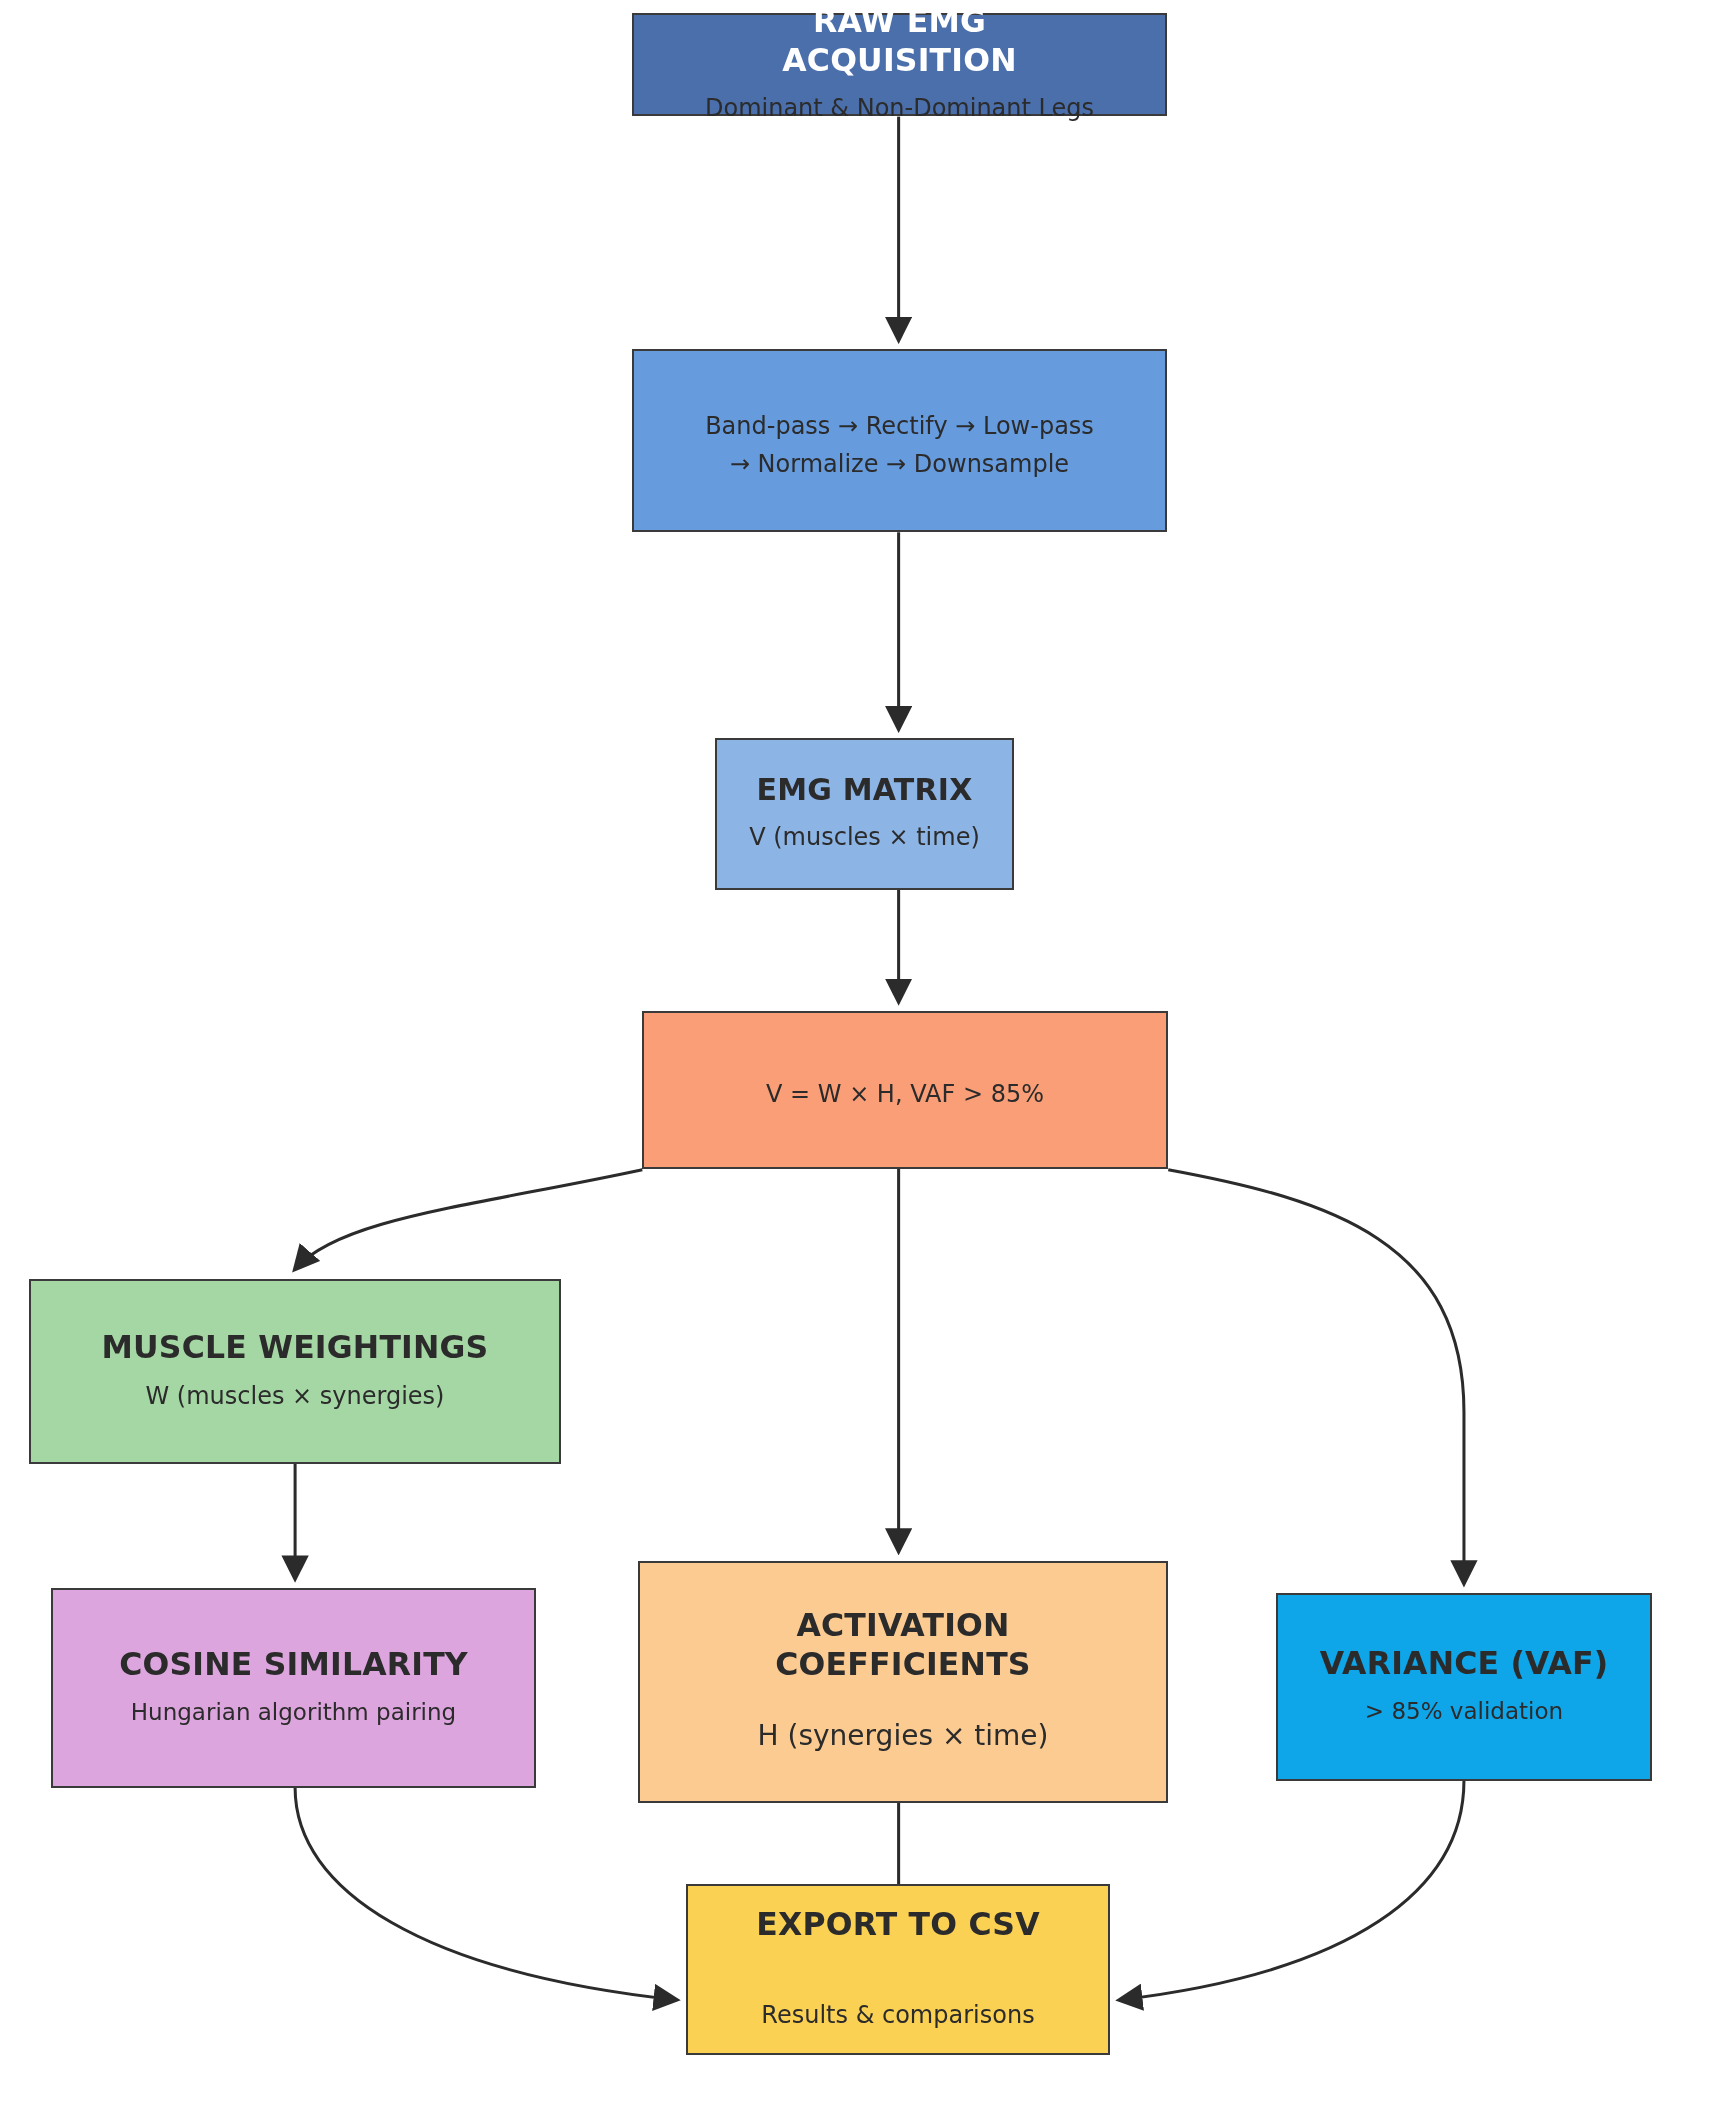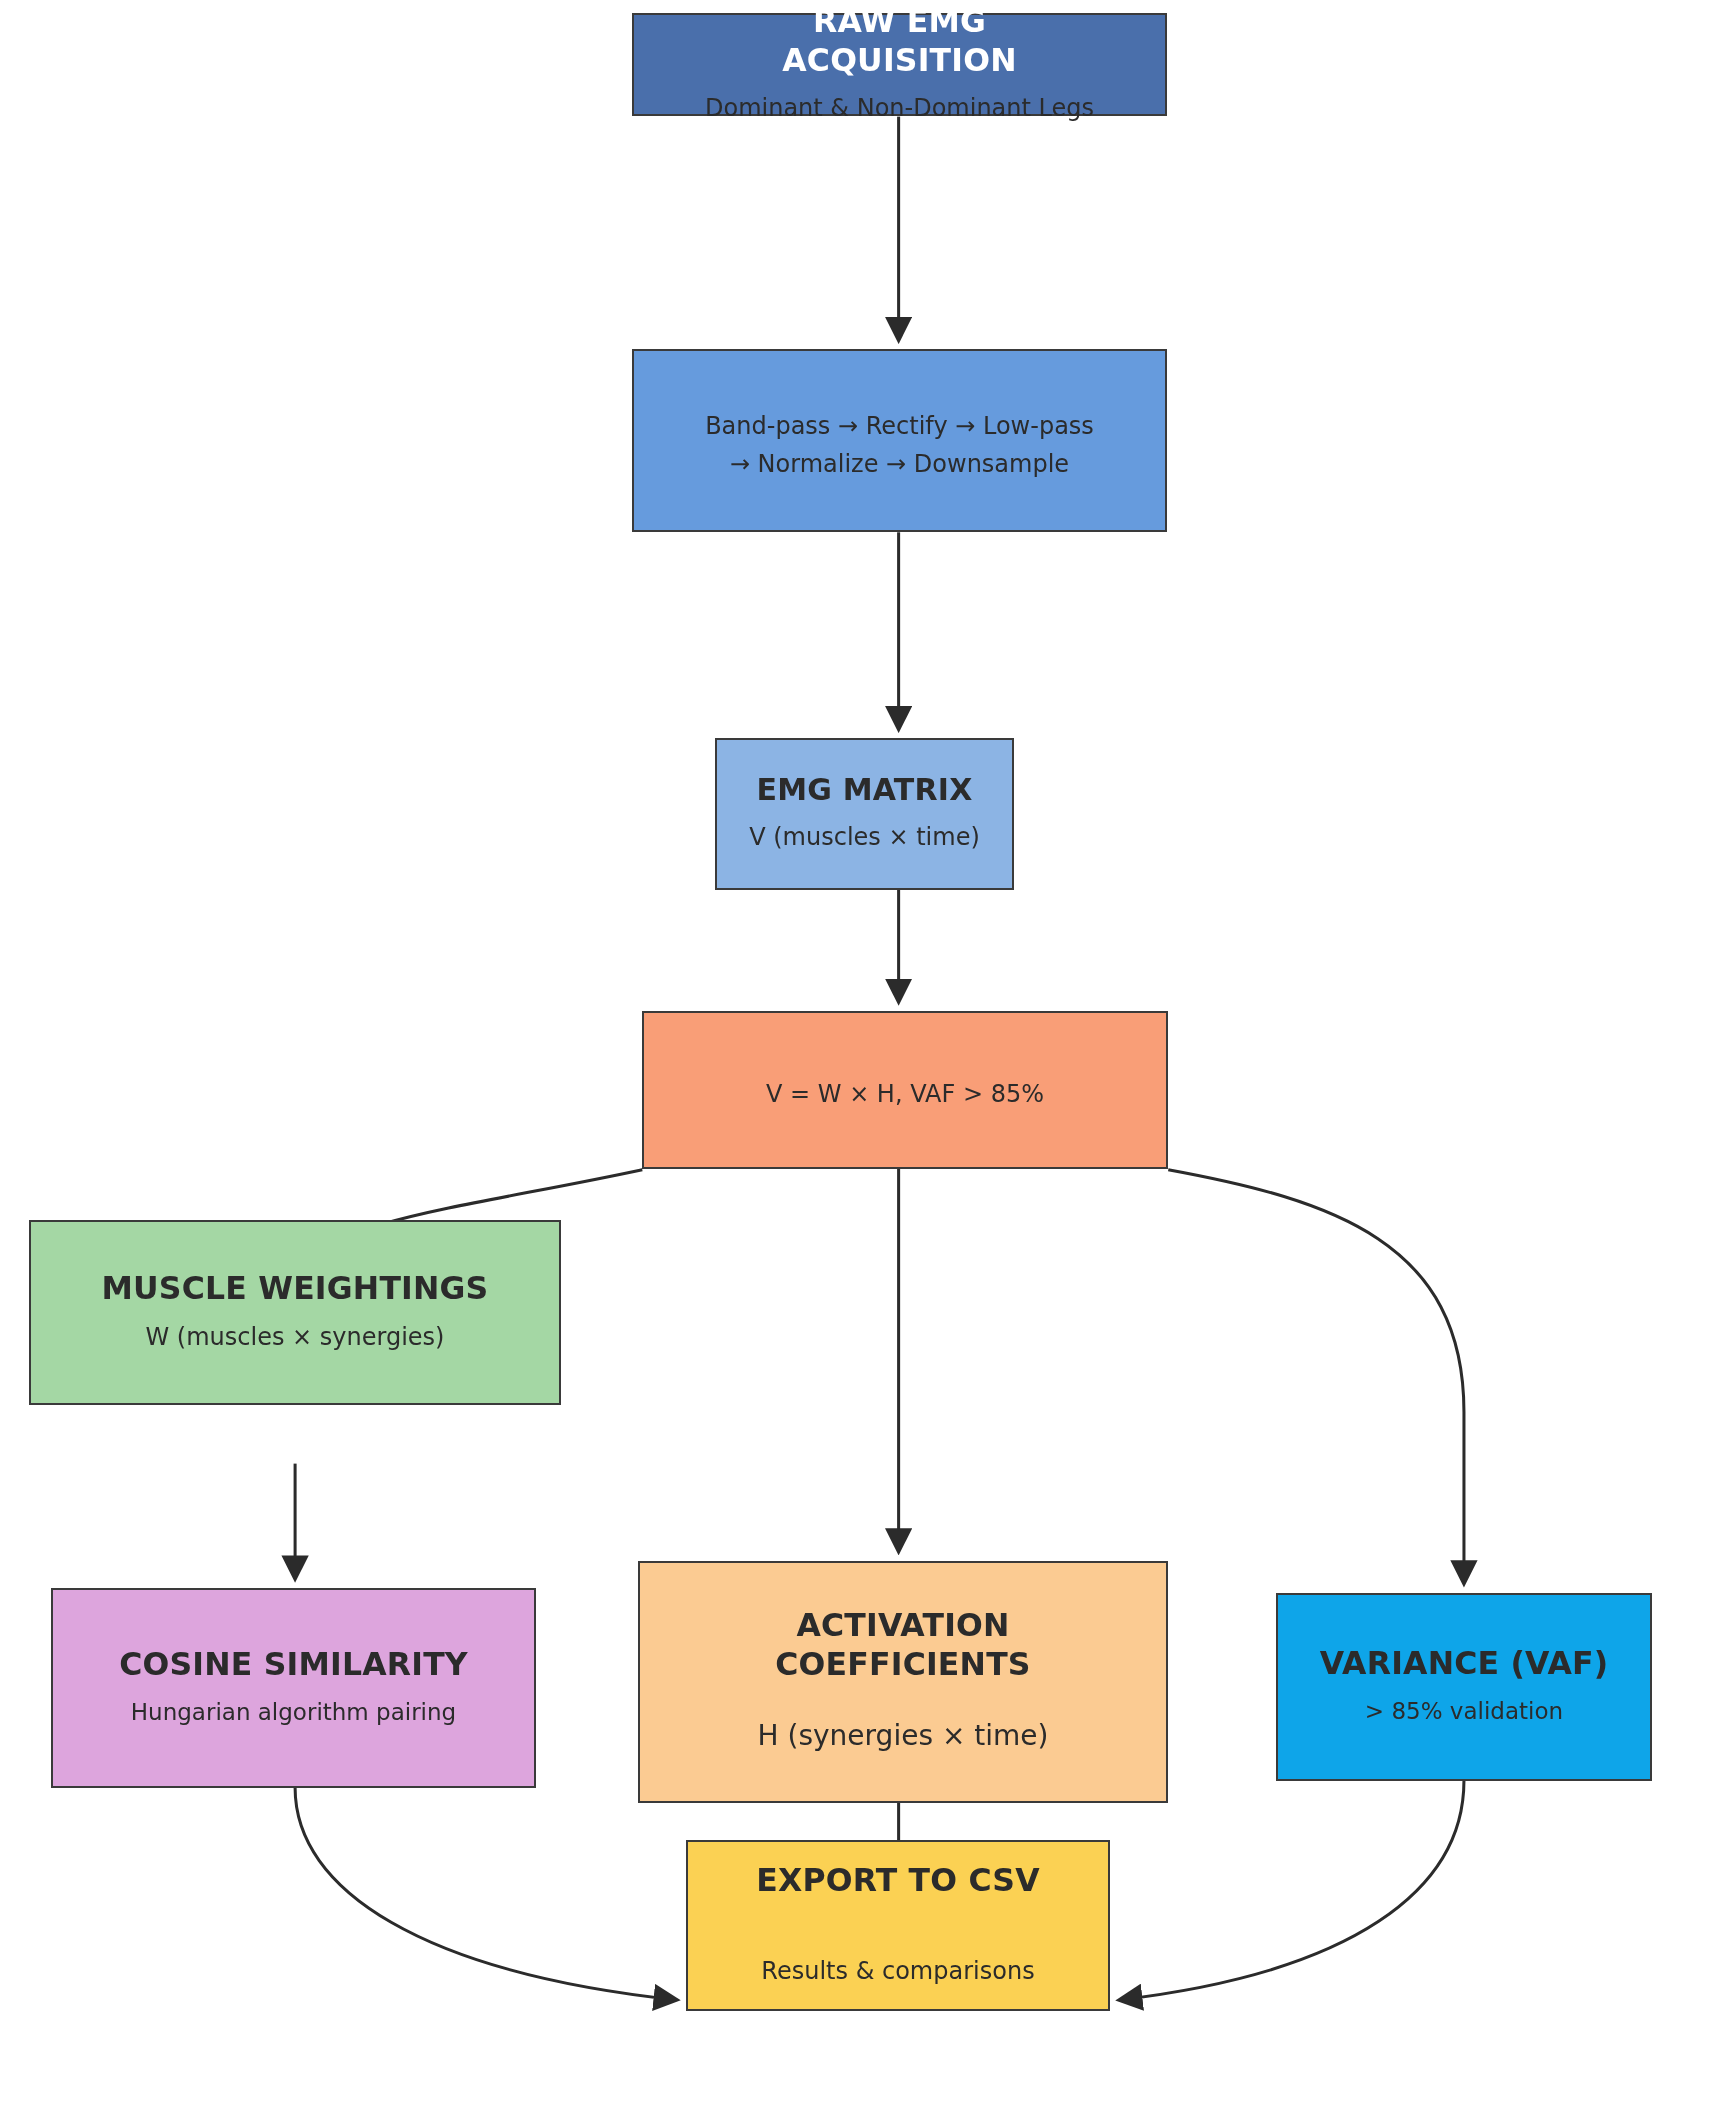--- a/index.html
+++ b/index.html
@@ -60,37 +60,37 @@
   #n-pre .subtitle { color:#2b2b2b; font-size: 24px; margin-top: 9.7px; line-height:1.6; max-width: 400px; }
 
   #n-mat       { left: 715px; top: 738px; width: 299px;  height: 152px; background:#8cb4e4; }
   #n-mat .title    { color:#2b2b2b; font-size: 30px; }
   #n-mat .subtitle { color:#2b2b2b; font-size: 24px; margin-top: 9.7px; }
 
   #n-nmf       { left: 642px; top: 1011px; width: 526px;  height: 158px; background:#f99e77; }
   #n-nmf .title    { color:#2b2b2b; font-size: 31.5px; }
   #n-nmf .subtitle { color:#2b2b2b; font-size: 24px; margin-top: 8.5px; }
 
-  #n-weights   { left: 29px;   top: 1220px; width: 532px;  height: 185px; background:#a4d7a4; }
+  #n-weights   { left: 29px;   top: 1279px; width: 532px;  height: 185px; background:#a4d7a4; }
   #n-weights .title    { color:#2b2b2b; font-size: 31.5px; }
   #n-weights .subtitle { color:#2b2b2b; font-size: 24px; margin-top: 11px; }
 
   #n-cosine    { left: 51px;   top: 1588px; width: 485px;  height: 200px; background:#dda5dd; }
   #n-cosine .title    { color:#2b2b2b; font-size: 31.5px; }
   #n-cosine .subtitle { color:#2b2b2b; font-size: 23px; margin-top: 12px; }
 
   #n-activ     { left: 638px; top: 1561px; width: 530px;  height: 242px; background:#fbcb92; }
   #n-activ .title    { color:#2b2b2b; font-size: 31.5px; }
   #n-activ .subtitle { color:#2b2b2b; font-size: 28px; margin-top: 31px; }
 
   #n-var       { left: 1276px; top: 1593px; width: 376px;  height: 188px; background:#0ea5e9; }
   #n-var .title    { color:#2b2b2b; font-size: 31.5px; }
   #n-var .subtitle { color:#2b2b2b; font-size: 23px; margin-top: 12px; }
 
-  #n-export    { left: 686px; top: 1840px; width: 424px;  height: 171px; background:#fbd153;gap:47px; }
+  #n-export    { left: 686px; top: 1884px; width: 424px;  height: 171px; background:#fbd153;gap:47px; }
   #n-export .title    { color:#2b2b2b; font-size: 31.5px; }
   #n-export .subtitle { color:#2b2b2b; font-size: 24px; margin-top: 6px; }
 </style>
 </head>
 <body>
 
 <div id="canvas">
 
   <svg class="edges" viewBox="0 0 2860 3478" width="1733" height="2108" xmlns="http://www.w3.org/2000/svg">
     <defs>

